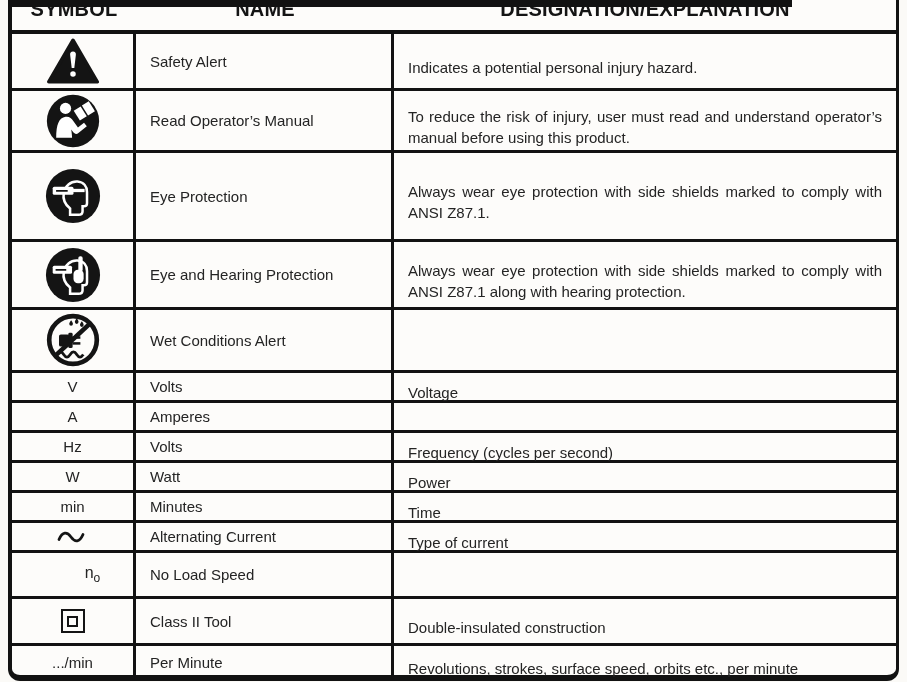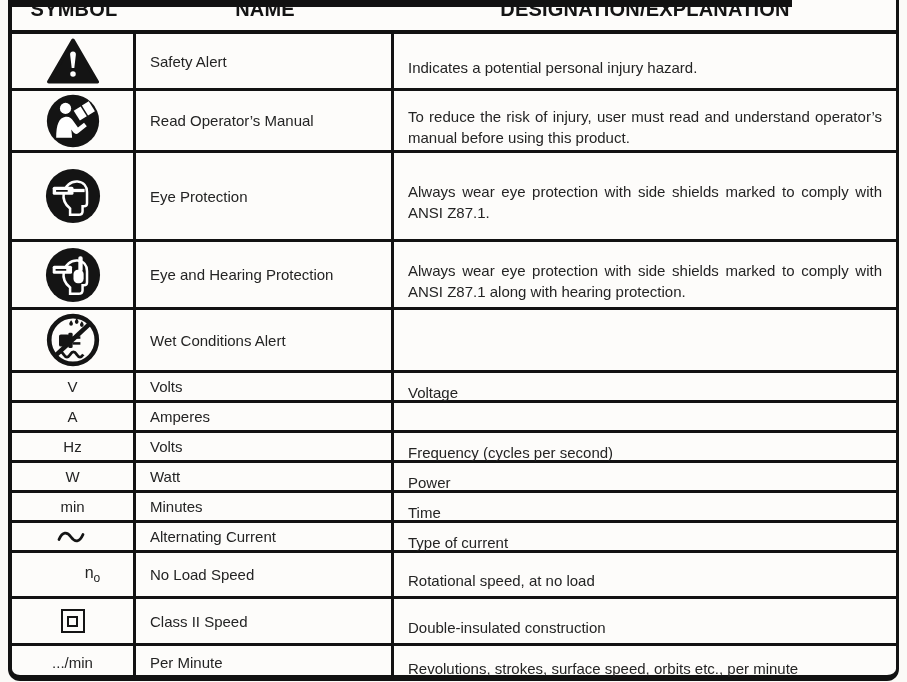--- a/index.html
+++ b/index.html
@@ -245,33 +245,30 @@
       </div>
   </div>
 
   <div class="row" style="height:46px">
     <div class="cell sym">
       <div class="symtxt" style="font-size:16px;margin-left:40px;"><span>n</span><sub>o</sub></div>
     </div>
     <div class="cell name">
         <div class="txt">No Load Speed</div>
       </div>
-    <div class="cell desc">
-        <div class="txt">Rotational speed, at no load</div>
-      </div>
   </div>
 
   <div class="row" style="height:47px">
     <div class="cell sym">
       <div class="sq-outer">
           <div class="sq-inner"></div>
         </div>
     </div>
     <div class="cell name">
-        <div class="txt">Class II Speed</div>
+        <div class="txt">Class II Tool</div>
       </div>
     <div class="cell desc">
         <div class="txt">Double-insulated construction</div>
       </div>
   </div>
 
   <div class="row" style="height:32px">
     <div class="cell sym">
         <div class="symtxt">.../min</div>
       </div>

